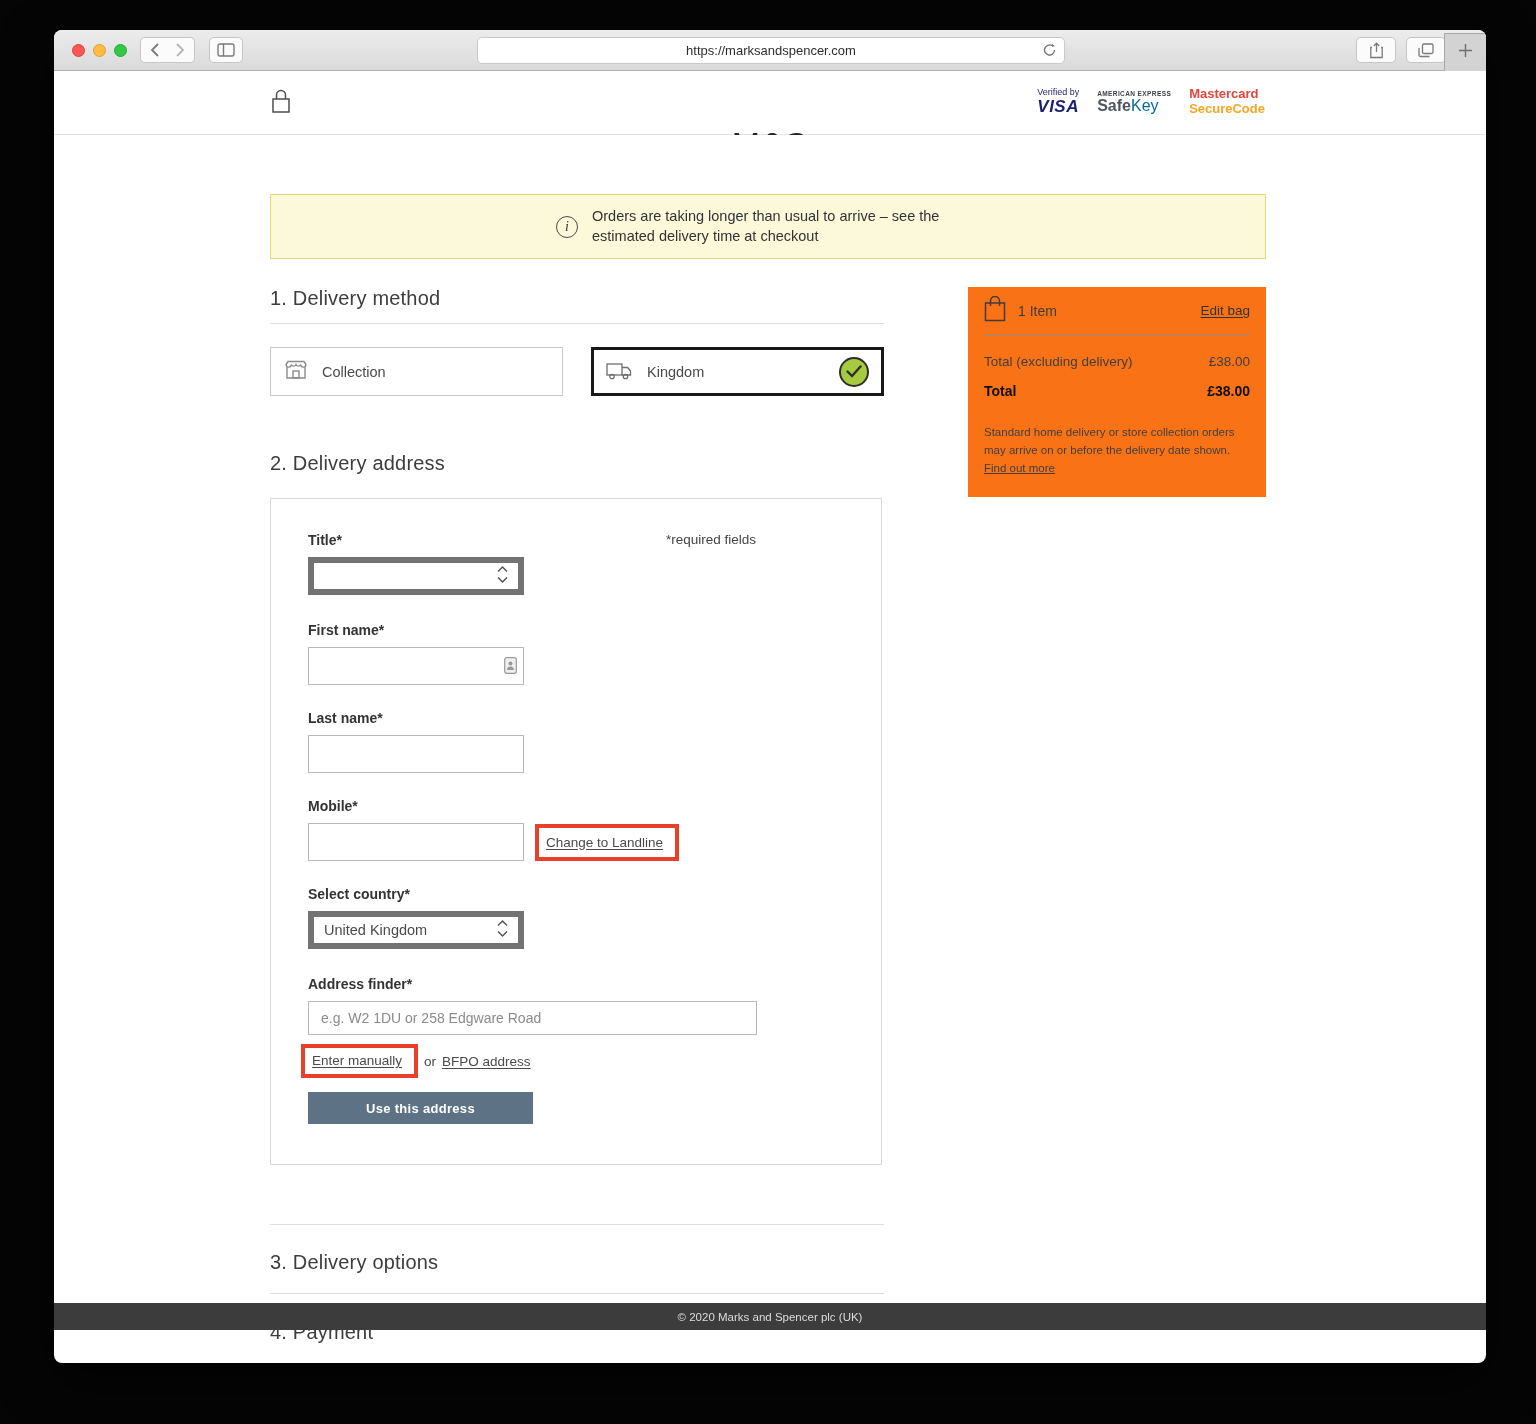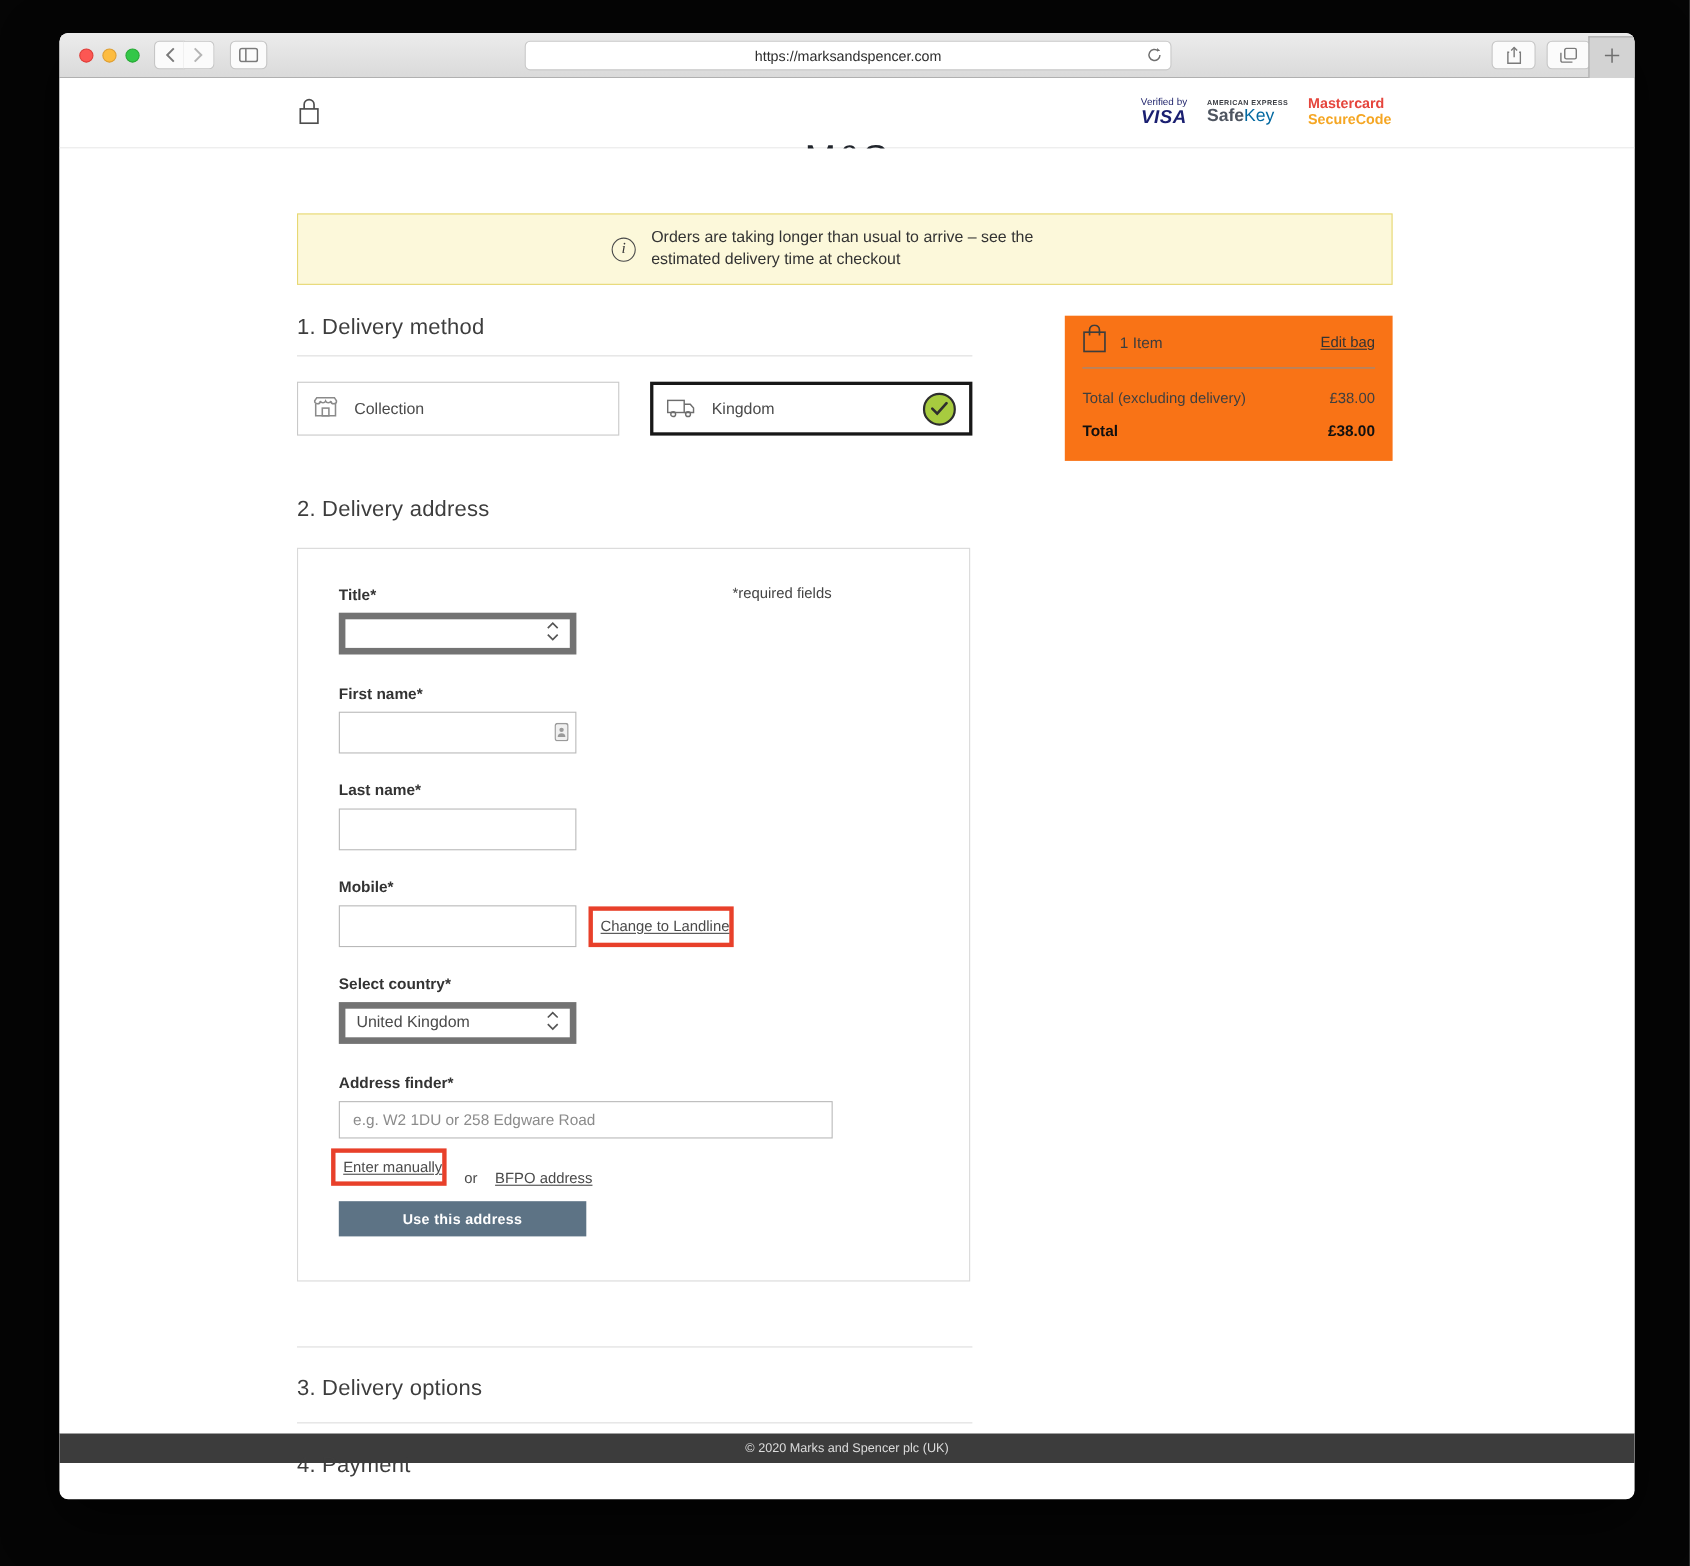--- a/index.html
+++ b/index.html
@@ -84,27 +84,27 @@
   .req { font-size:13.5px; color:#444; padding-right:88px; }
   .inp { width:216px; height:38px; border:1px solid #b9b9b9; background:#fff; font-size:14px;
          color:#333; padding:0 10px; }
   .sel { position:relative; width:216px; height:38px; border:6px solid #737373; background:#fff;
          display:flex; align-items:center; padding:0 10px; font-size:14.5px; color:#4a4a4a; }
   .sel .chev { position:absolute; right:9px; top:50%; transform:translateY(-50%); color:#555; }
   .mt9 { margin-top:9px; } .mt25 { margin-top:25px; } .mt27 { margin-top:27px; }
   .inp-wrap { position:relative; width:216px; }
   .autofill { position:absolute; right:7px; top:10px; }
   .mobile-row { display:flex; align-items:center; margin-top:9px; }
-  .redbox { border:4px solid #e8402a; padding:5px 0 6px 7px; display:inline-block; }
+  .redbox { border:4px solid #e8402a; padding:5px 12px 6px 7px; display:inline-block; }
   .redbox.enter { margin-left:-7px; }
   a.lnk { color:#4a4a4a; font-size:13.5px; text-decoration:underline; text-underline-offset:2px; }
   .landline-box { margin-left:11px; }
   .finder-inp { width:449px; height:34px; border:1px solid #b9b9b9; font-size:14px; color:#333; padding:0 12px; }
   .finder-inp::placeholder { color:#8b8b8b; }
-  .manual-row { margin-top:9px; font-size:13.5px; color:#4a4a4a; display:flex; align-items:flex-end; gap:16px; }
+  .manual-row { margin-top:9px; font-size:13.5px; color:#4a4a4a; display:flex; align-items:center; gap:6px; }
   .use-btn { margin-top:14px; width:225px; height:32px; background:#5d7385; color:#fff; border:none;
              font-weight:bold; font-size:13px; letter-spacing:.3px; font-family:"Liberation Sans",sans-serif; }
   .sec-gap1 { margin-top:59px; } .sec3 { margin-top:26px; } .rule2 { margin-top:19px; } .sec4 { margin-top:27px; }
 
   
   .summary { background:#f97316; padding:0 16px 20px; }
   .sum-head { height:48px; display:flex; align-items:center; gap:12px; border-bottom:1px solid #8d8d8d; }
   .sum-head .count { flex:1; font-size:14px; color:#3d3d3d; }
   .editbag { font-size:13.5px; color:#333; text-decoration:underline; text-underline-offset:2px; }
   .sum-row { display:flex; justify-content:space-between; font-size:13.5px; color:#3f3f3f; margin-top:19px; }
@@ -341,20 +341,21 @@
             <a class="editbag" href="#">Edit bag</a>
           </div>
           <div class="sum-row">
             <span>Total (excluding delivery)</span>
             <span>£38.00</span>
           </div>
           <div class="sum-row bold">
             <span>Total</span>
             <span>£38.00</span>
           </div>
+          <div class="sum-note"><span>Standard home delivery or store collection orders may arrive on or before the delivery date shown. </span><a href="#">Find out more</a></div>
         </div>
       </div>
     </div>
   </div>
 
   <div class="footer-dark">
     <span>© 2020 Marks and Spencer plc (UK)</span>
   </div>
 
 </div>

